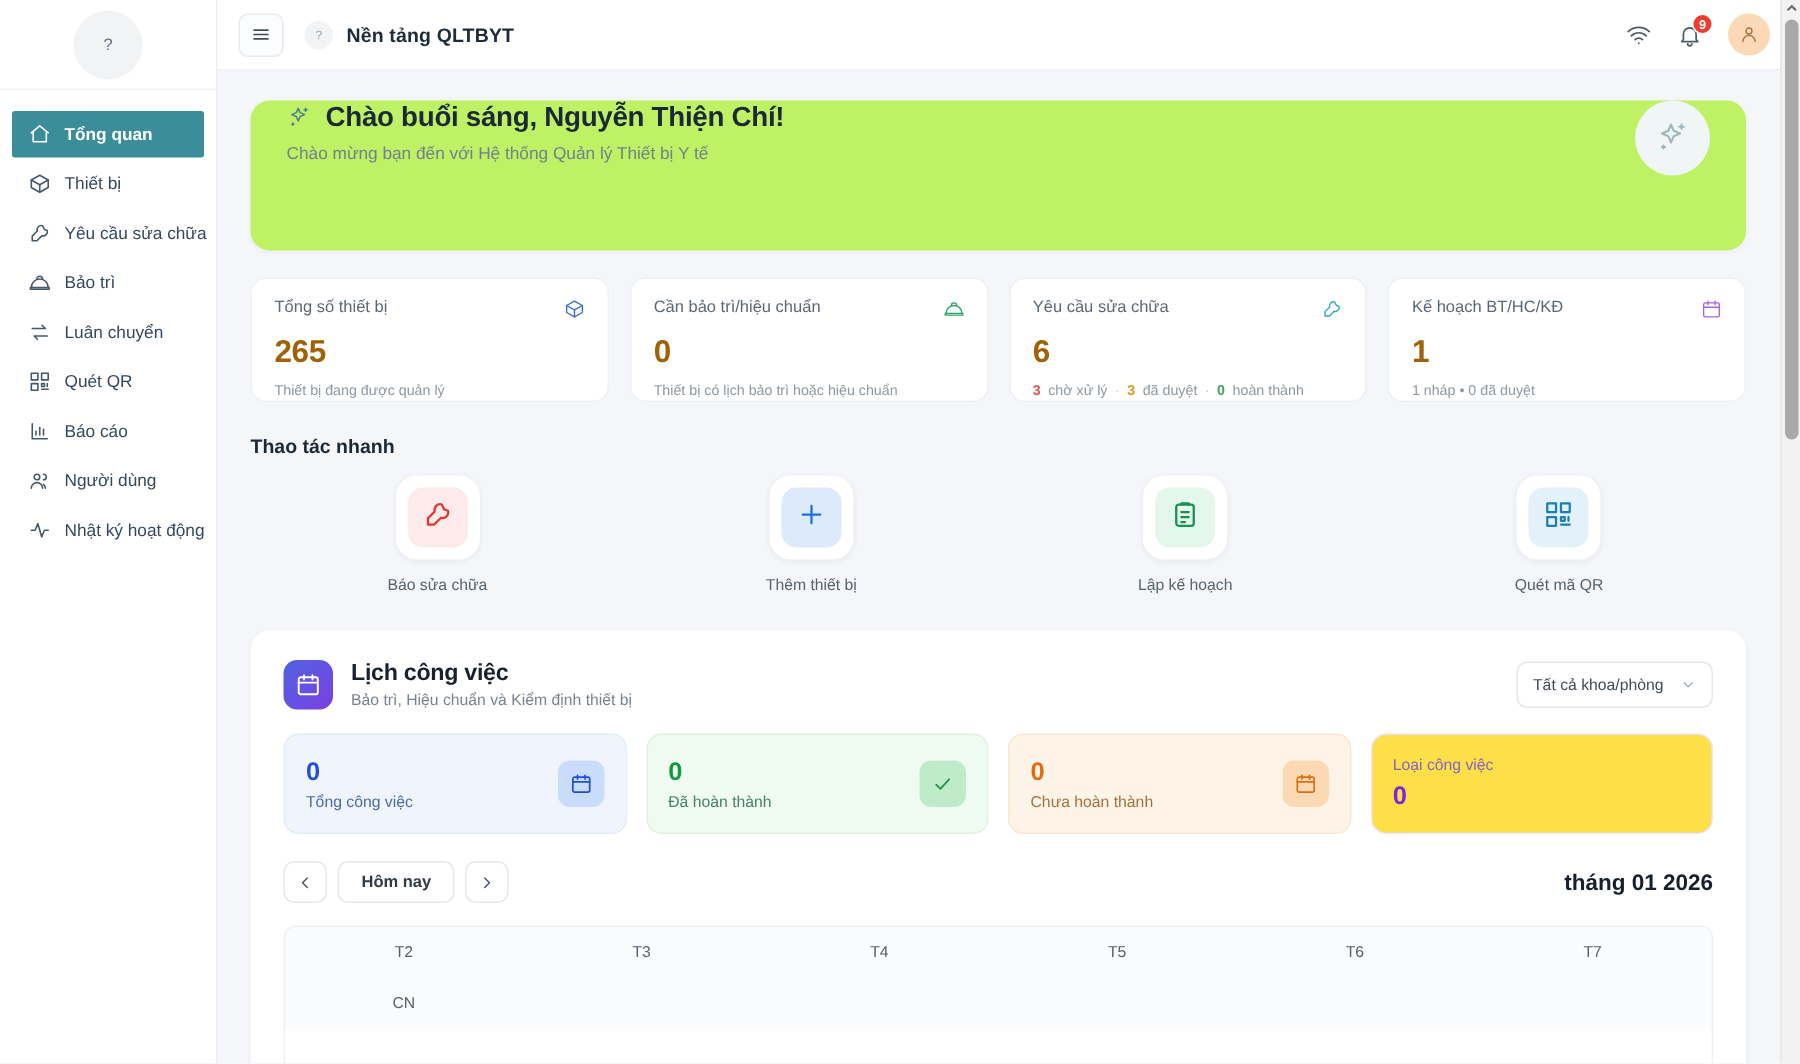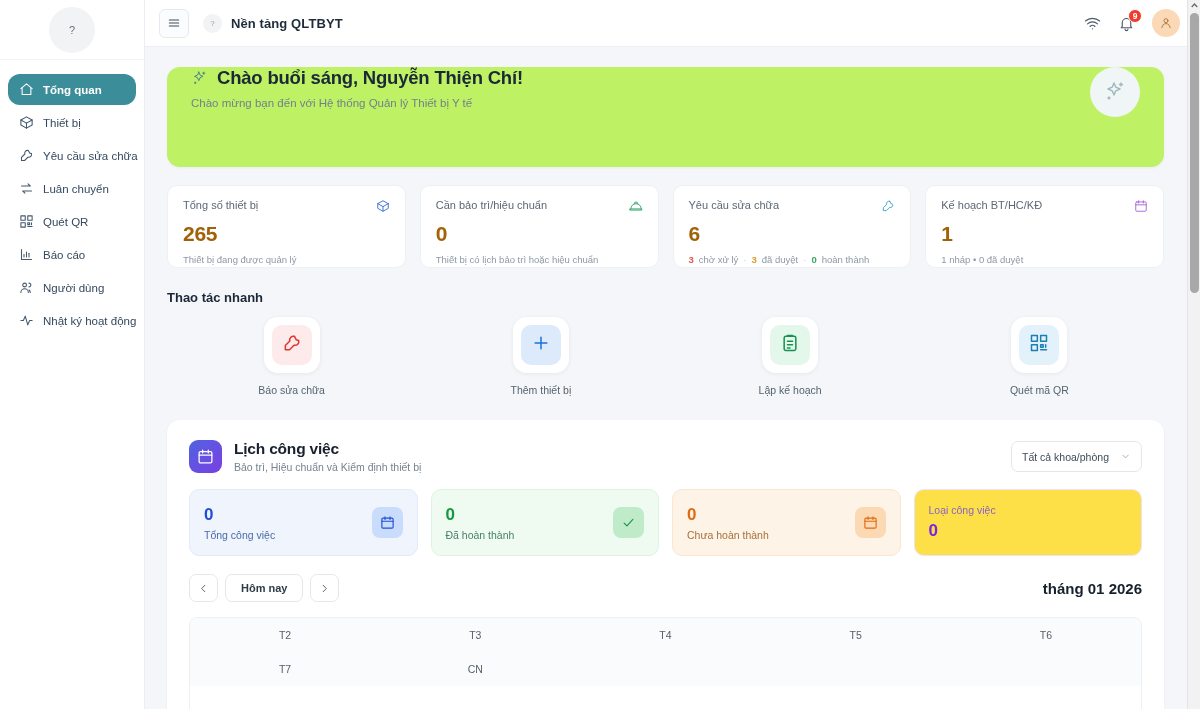--- a/index.html
+++ b/index.html
@@ -24,21 +24,21 @@
   }
   .logo-circle {
     width: 46px; height: 46px; border-radius: 50%;
     background: #f2f3f5;
     display: flex; align-items: center; justify-content: center;
     font-size: 11px; color: #6b7280;
   }
   .nav { padding: 14px 8px 0 8px; display: flex; flex-direction: column; gap: 2px; }
   .nav-item {
     display: flex; align-items: center; gap: 9px;
-    height: 31px; padding: 0 11px; border-radius: 12px;
+    height: 31px; padding: 0 11px; border-radius: 2px;
     font-size: 11.5px; color: #34495e; cursor: pointer;
     white-space: nowrap;
   }
   .nav-item .ico { width: 15px; height: 15px; display: flex; align-items: center; justify-content: center; flex: 0 0 15px; }
   .nav-item .ico svg { width: 15px; height: 15px; stroke: #44596e; stroke-width: 1.7; fill: none;
     stroke-linecap: round; stroke-linejoin: round; }
   .nav-item.active { background: #3a8d99; color: #ffffff; font-weight: 600; }
   .nav-item.active .ico svg { stroke: #ffffff; }
 
   
@@ -182,21 +182,21 @@
     display: flex; align-items: center; justify-content: center; cursor: pointer;
     color: #2f3b48;
   }
   .cal-btn.arrow { width: 29px; }
   .cal-btn.arrow svg { width: 11px; height: 11px; stroke: #44505d; stroke-width: 1.9; fill: none;
     stroke-linecap: round; stroke-linejoin: round; }
   .cal-btn.today { padding: 0 15px; font-size: 11px; font-weight: 600; margin: 0 7px; }
   .cal-month { margin-left: auto; font-size: 15px; font-weight: 700; color: #17212e; }
 
   .cal-grid { margin-top: 15px; border: 1px solid #edf0f3; border-radius: 8px 8px 0 0; overflow: hidden; }
-  .cal-head { display: grid; grid-template-columns: repeat(5,1fr); background: #fafbfc; }
+  .cal-head { display: grid; grid-template-columns: repeat(6,1fr); background: #fafbfc; }
   .cal-head div { text-align: center; font-size: 10.5px; color: #55606d; padding: 11px 0; font-weight: 500; }
   .cal-body { display: grid; grid-template-columns: repeat(7,1fr); height: 40px; background: #fff; }
 
   
   .scrollbar {
     position: absolute; right: 0; top: 0; width: 13px; height: 709px;
     background: #f2f2f2; border-left: 1px solid #e4e4e4;
   }
   .sb-arrow { height: 11px; display: flex; align-items: center; justify-content: center; }
   .sb-arrow svg { width: 7px; height: 7px; stroke: #6b6b6b; stroke-width: 2; fill: none; }
@@ -239,20 +239,30 @@
 
       <div class="nav-item">
         <span class="ico">
           <svg viewBox="0 0 24 24">
               <path d="M15 4a4.5 4.5 0 0 0-5.6 5.6L4 15v5h5l5.4-5.4A4.5 4.5 0 0 0 20 9l-3-1-2-4z"></path>
             </svg>
         </span>
         <span>Yêu cầu sửa chữa</span>
       </div>
 
+      <div class="nav-item">
+        <span class="ico">
+          <svg viewBox="0 0 24 24">
+              <path d="M3 17a9 9 0 0 1 18 0"></path>
+              <path d="M2 17h20v2H2z"></path>
+              <path d="M9 8a3 3 0 0 1 6 0"></path>
+            </svg>
+        </span>
+        <span>Bảo trì</span>
+      </div>
 
       <div class="nav-item">
         <span class="ico">
           <svg viewBox="0 0 24 24">
               <path d="M4 8h14l-3.5-3.5"></path>
               <path d="M20 16H6l3.5 3.5"></path>
             </svg>
         </span>
         <span>Luân chuyển</span>
       </div>

